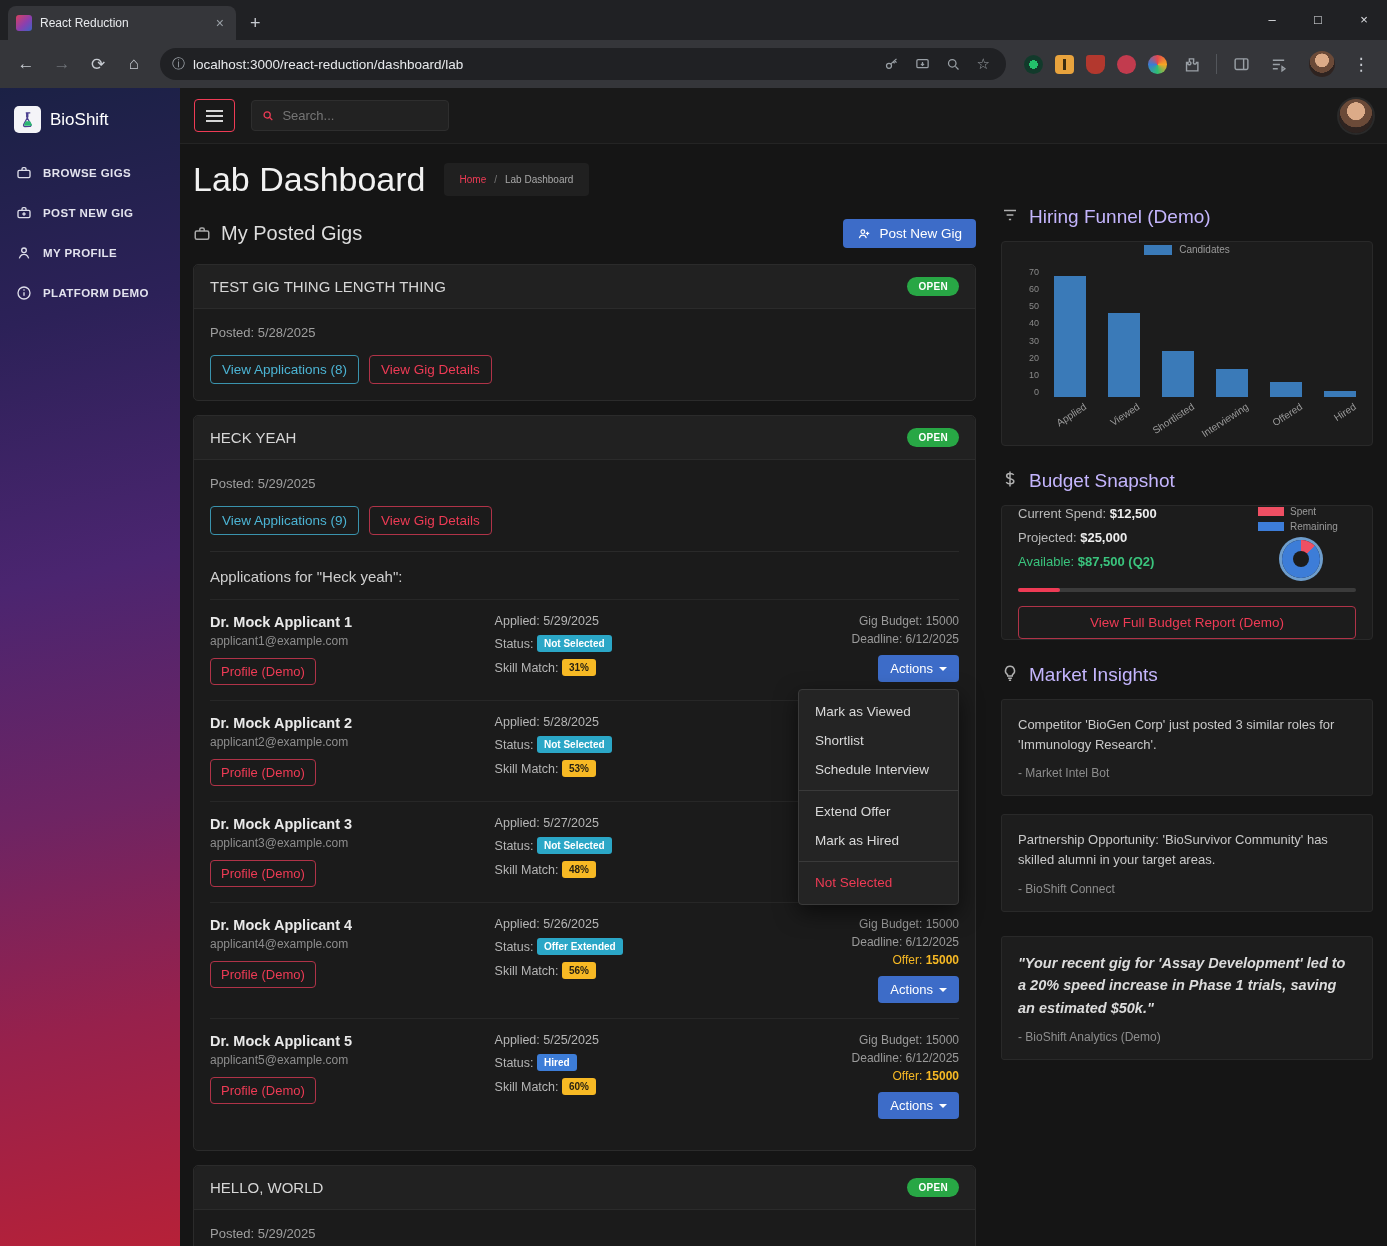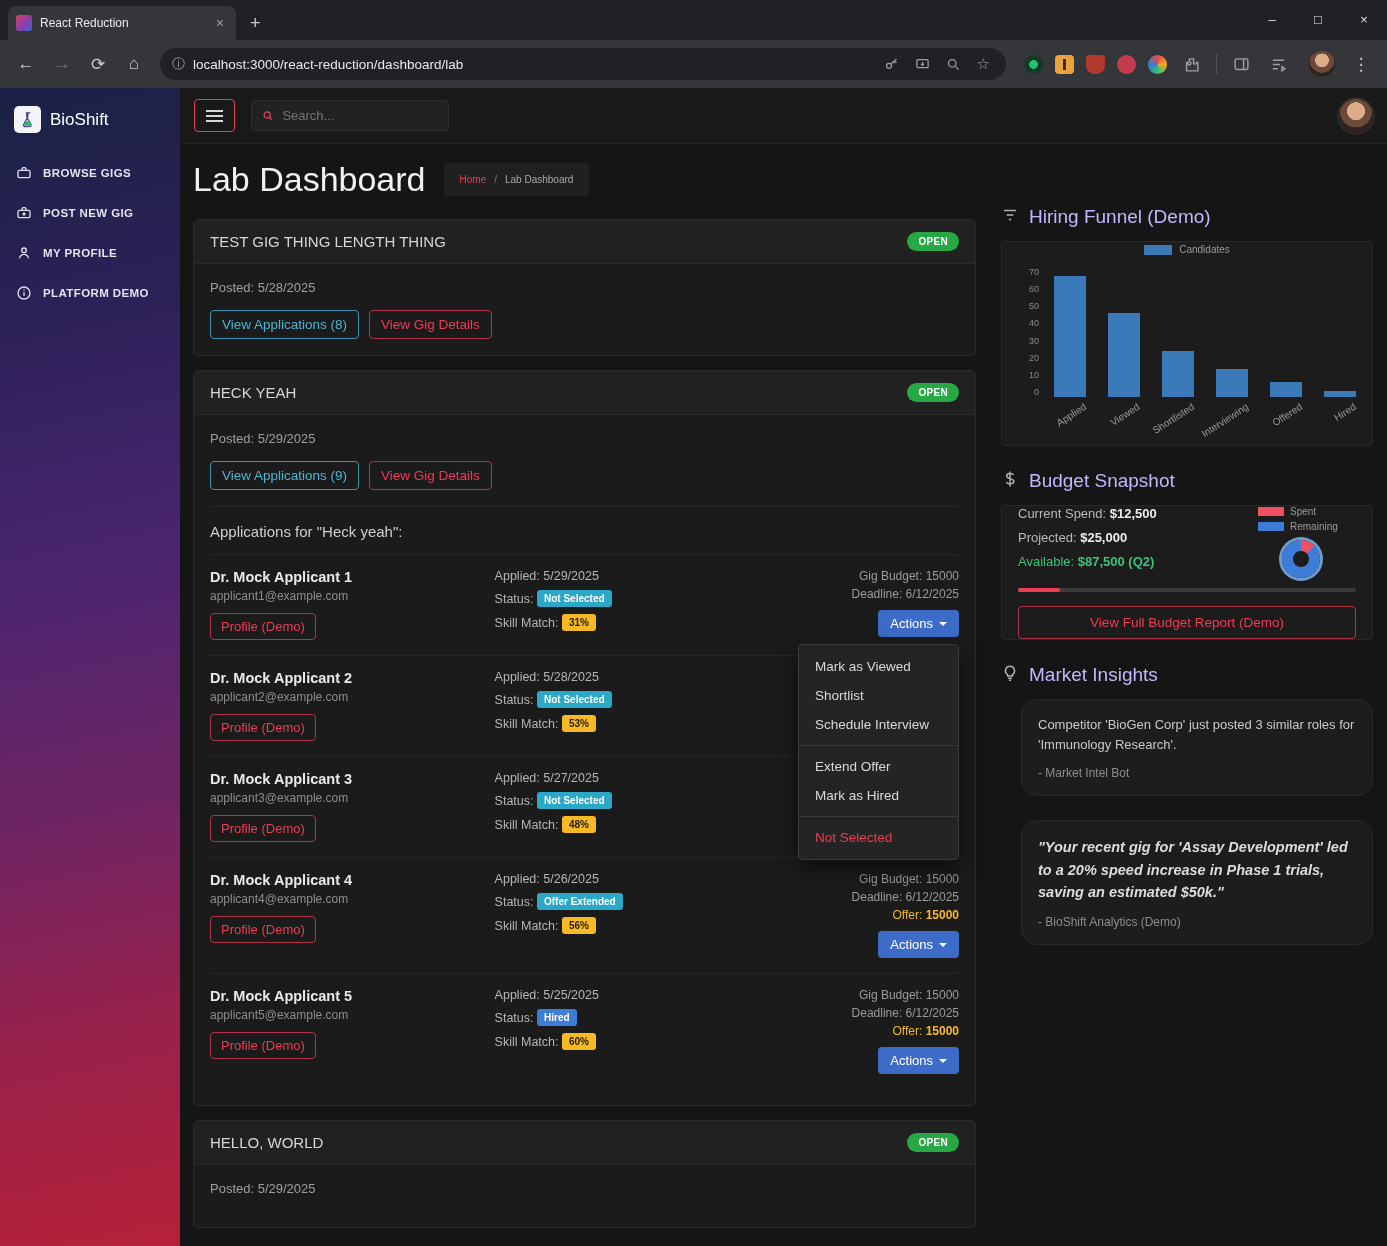--- a/index.html
+++ b/index.html
@@ -125,21 +125,21 @@
   .budget-lines b { color:#ededed; }
   .budget-lines .available, .budget-lines .available b { color:var(--success-green,#3ac47d); }
   .budget-chart { width:110px; text-align:center; }
   .mini-legend { display:flex; align-items:center; gap:6px; font-size:10px; color:#9a9a9a; justify-content:flex-start; margin-bottom:4px; margin-left:12px; }
   .mini-swatch { width:26px; height:9px; display:inline-block; }
   .donut { width:38px; height:38px; border-radius:50%; margin:8px auto 0; position:relative; box-shadow:0 0 0 3px rgba(125,180,235,.85); }
   .donut::after { content:""; position:absolute; inset:11px; border-radius:50%; background:#1c1c1c; }
   .progress { height:4px; background:#3b3b3b; border-radius:2px; margin:10px 0 14px; }
   .progress-fill { height:100%; background:var(--accent-red,#ee3b55); border-radius:2px; }
   .btn-block { width:100%; padding:8px; }
-  .insight-card { background:#1d1d1d; border:1px solid #292929; border-radius:16px; padding:15px 16px; margin-bottom:18px;margin-left:20px; }
+  .insight-card { background:#1d1d1d; border:1px solid #292929; border-radius:3px; padding:15px 16px; margin-bottom:18px; }
   .insight-text { font-size:13px; color:#c9c9c9; line-height:1.55; }
   .insight-source { font-size:12px; color:#8d8d8d; margin-top:11px; }
   .impact-quote { font-size:14.5px; font-style:italic; font-weight:600; color:#dcdcdc; line-height:1.55; }
   svg.ic { display:block; }
 </style>
 <title>React Reduction</title></head>
 <body>
 
 <div class="chrome">
   <div class="tabstrip">
@@ -279,20 +279,36 @@
       <div class="col-left">
         <div class="page-head">
           <h1 class="page-title">Lab Dashboard</h1>
           <div class="breadcrumb">
             <span class="crumb-home">Home</span>
             <span class="crumb-sep">/</span>
             <span class="crumb-cur">Lab Dashboard</span>
           </div>
         </div>
 
+        <div class="section-head">
+          <div class="section-title">
+            <svg class="ic" width="18" height="18" viewBox="0 0 24 24" fill="none" stroke="#a8a8a8" stroke-width="2">
+                <rect x="3" y="8" width="18" height="11" rx="2"></rect>
+                <path d="M9 8V6a2 2 0 0 1 2-2h2a2 2 0 0 1 2 2v2"></path>
+              </svg>
+            <span>My Posted Gigs</span>
+          </div>
+          <button class="btn btn-primary">
+            <svg class="ic" width="14" height="14" viewBox="0 0 24 24" fill="none" stroke="#fff" stroke-width="2">
+                <circle cx="10" cy="8" r="3.2"></circle>
+                <path d="M4 19c1-3.4 3.4-5 6-5s5 1.6 6 5 M18 8v6 M15 11h6"></path>
+              </svg>
+            <span>Post New Gig</span>
+          </button>
+        </div>
 
         <div class="gig-card">
           <div class="gig-head">
             <span class="gig-title">TEST GIG THING LENGTH THING</span>
             <span class="badge-open">OPEN</span>
           </div>
           <div class="gig-body">
             <div class="posted">Posted: 5/28/2025</div>
             <div class="btn-row">
               <button class="btn btn-outline-info">View Applications (8)</button>
@@ -539,20 +555,24 @@
             <svg class="ic" width="18" height="18" viewBox="0 0 24 24" fill="none" stroke="#b0b0b0" stroke-width="2">
                 <path d="M12 3a6 6 0 0 1 4 10.5c-.8.7-1 1.5-1 2.5h-6c0-1-.2-1.8-1-2.5A6 6 0 0 1 12 3z"></path>
                 <path d="M9.5 19h5 M10.5 21.5h3"></path>
               </svg>
             <span>Market Insights</span>
           </div>
           <div class="insight-card">
             <div class="insight-text">Competitor 'BioGen Corp' just posted 3 similar roles for 'Immunology Research'.</div>
             <div class="insight-source">- Market Intel Bot</div>
           </div>
+          <div class="insight-card">
+            <div class="insight-text">Partnership Opportunity: 'BioSurvivor Community' has skilled alumni in your target areas.</div>
+            <div class="insight-source">- BioShift Connect</div>
+          </div>
         </div>
 
         <div class="widget">
           <div class="insight-card">
             <div class="impact-quote">"Your recent gig for 'Assay Development' led to a 20% speed increase in Phase 1 trials, saving an estimated $50k."</div>
             <div class="insight-source">- BioShift Analytics (Demo)</div>
           </div>
         </div>
 
       </div>

